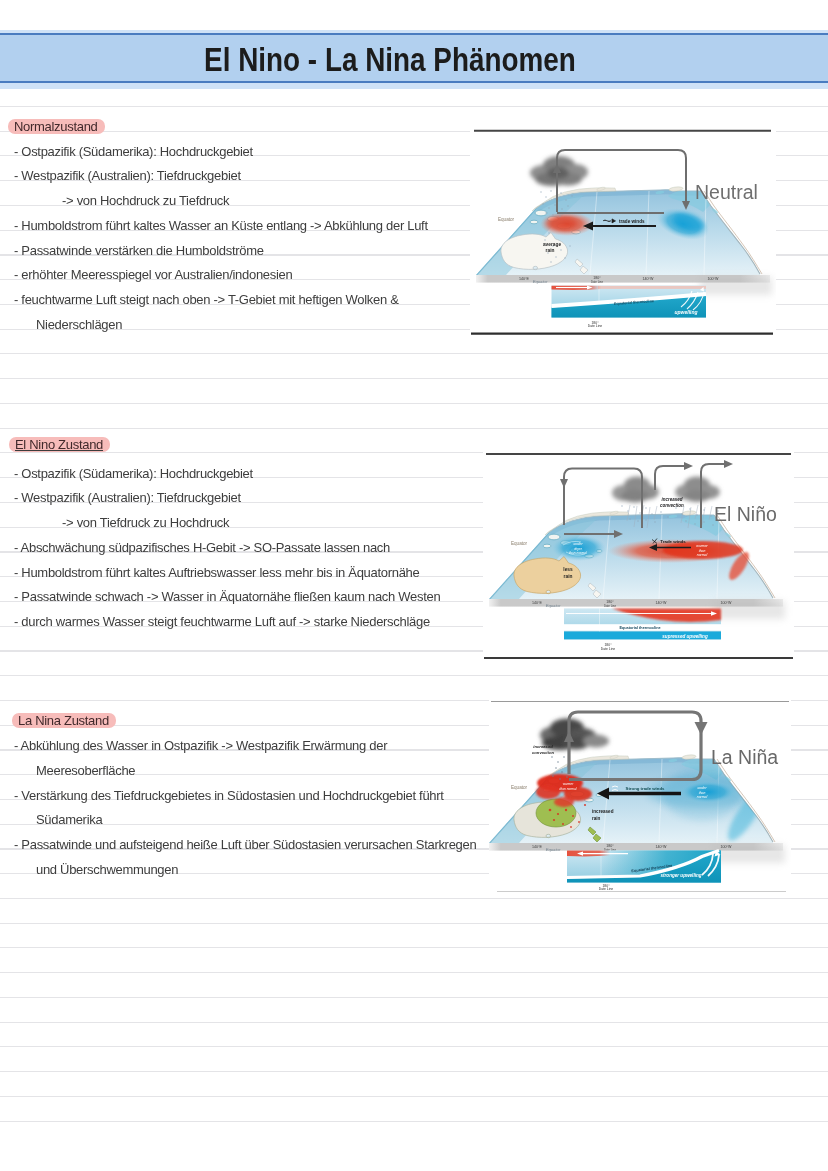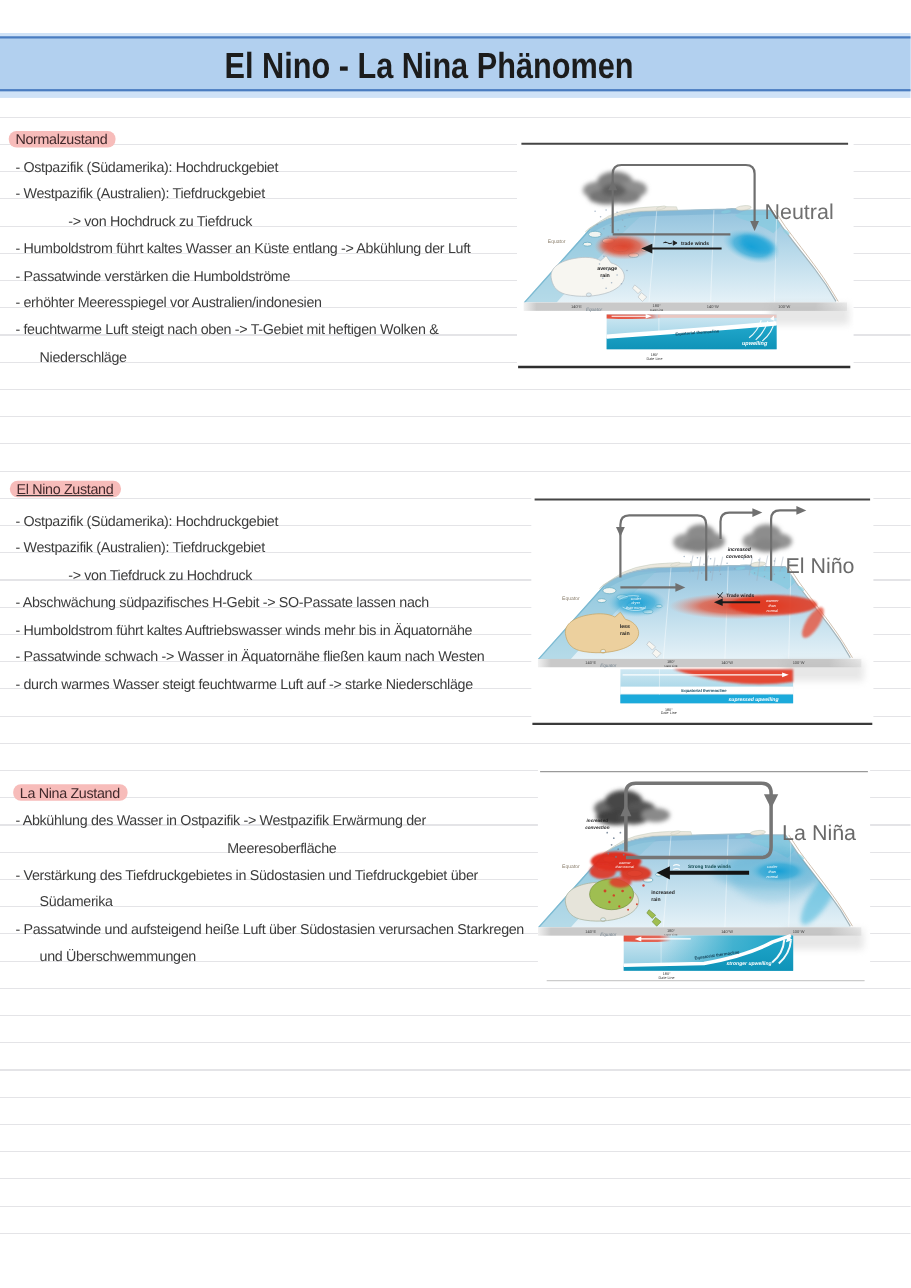--- a/index.html
+++ b/index.html
@@ -28,39 +28,39 @@
 
   <div class="txt" id="h1" style="left:8px;top:114.9px;"><span class="hl">Normalzustand</span></div>
   <div class="txt" style="left:14px;top:139.7px;">
     <div>- Ostpazifik (Südamerika): Hochdruckgebiet</div>
     <div>- Westpazifik (Australien): Tiefdruckgebiet</div>
     <div style="padding-left:48px;">-&gt; von Hochdruck zu Tiefdruck</div>
     <div>- Humboldstrom führt kaltes Wasser an Küste entlang -&gt; Abkühlung der Luft</div>
     <div>- Passatwinde verstärken die Humboldströme</div>
     <div>- erhöhter Meeresspiegel vor Australien/indonesien</div>
     <div>- feuchtwarme Luft steigt nach oben -&gt; T-Gebiet mit heftigen Wolken &amp;</div>
-    <div style="padding-left:22px;">Niederschläge</div>
+    <div style="padding-left:22px;">Niederschlägen</div>
   </div>
 
   <div class="txt" id="h2" style="left:9px;top:433px;text-decoration:underline;"><span class="hl">El Nino Zustand</span></div>
   <div class="txt" style="left:14px;top:461.5px;">
     <div>- Ostpazifik (Südamerika): Hochdruckgebiet</div>
     <div>- Westpazifik (Australien): Tiefdruckgebiet</div>
     <div style="padding-left:48px;">-&gt; von Tiefdruck zu Hochdruck</div>
     <div>- Abschwächung südpazifisches H-Gebit -&gt; SO-Passate lassen nach</div>
-    <div>- Humboldstrom führt kaltes Auftriebswasser winds mehr bis in Äquatornähe</div>
+    <div>- Humboldstrom führt kaltes Auftriebswasser less mehr bis in Äquatornähe</div>
     <div>- Passatwinde schwach -&gt; Wasser in Äquatornähe fließen kaum nach Westen</div>
     <div>- durch warmes Wasser steigt feuchtwarme Luft auf -&gt; starke Niederschläge</div>
   </div>
 
   <div class="txt" id="h3" style="left:12px;top:709.4px;"><span class="hl">La Nina Zustand</span></div>
   <div class="txt" style="left:14px;top:734.2px;">
     <div>- Abkühlung des Wasser in Ostpazifik -&gt; Westpazifik Erwärmung der</div>
-    <div style="padding-left:22px;text-align:center;">Meeresoberfläche</div>
-    <div>- Verstärkung des Tiefdruckgebietes in Südostasien und Tiefdruckgebiet über</div>
+    <div style="padding-left:22px;">Meeresoberfläche</div>
+    <div>- Verstärkung des Tiefdruckgebietes in Südostasien und Hochdruckgebiet führt</div>
     <div style="padding-left:22px;">Südamerika</div>
     <div>- Passatwinde und aufsteigend heiße Luft über Südostasien verursachen Starkregen</div>
     <div style="padding-left:22px;">und Überschwemmungen</div>
   </div>
 
   <div class="dg" style="left:470px;top:126px;width:306px;height:210px;">
     <svg width="306" height="210" viewBox="470 126 306 210">
       <defs>
         <linearGradient id="og" x1="0" y1="186" x2="0" y2="278" gradientUnits="userSpaceOnUse">
           <stop offset="0" stop-color="#8fc0dc"></stop>

